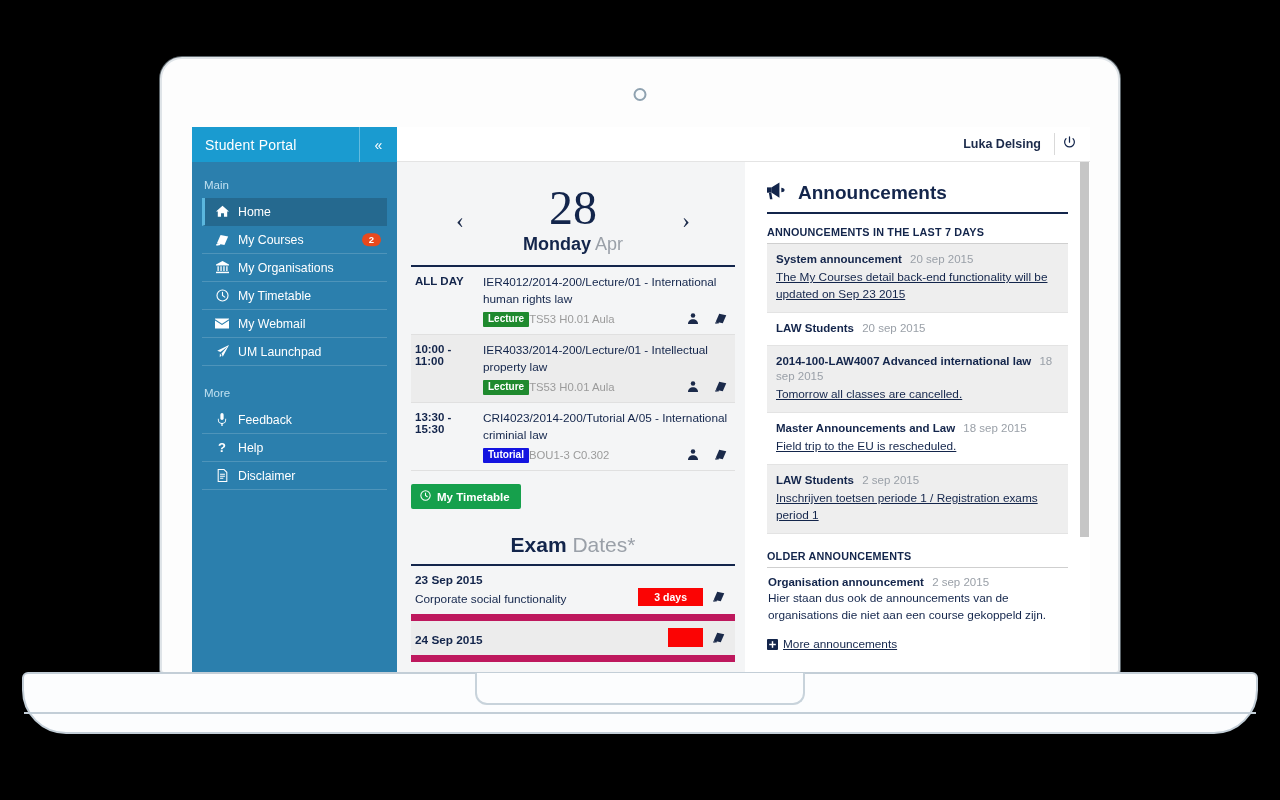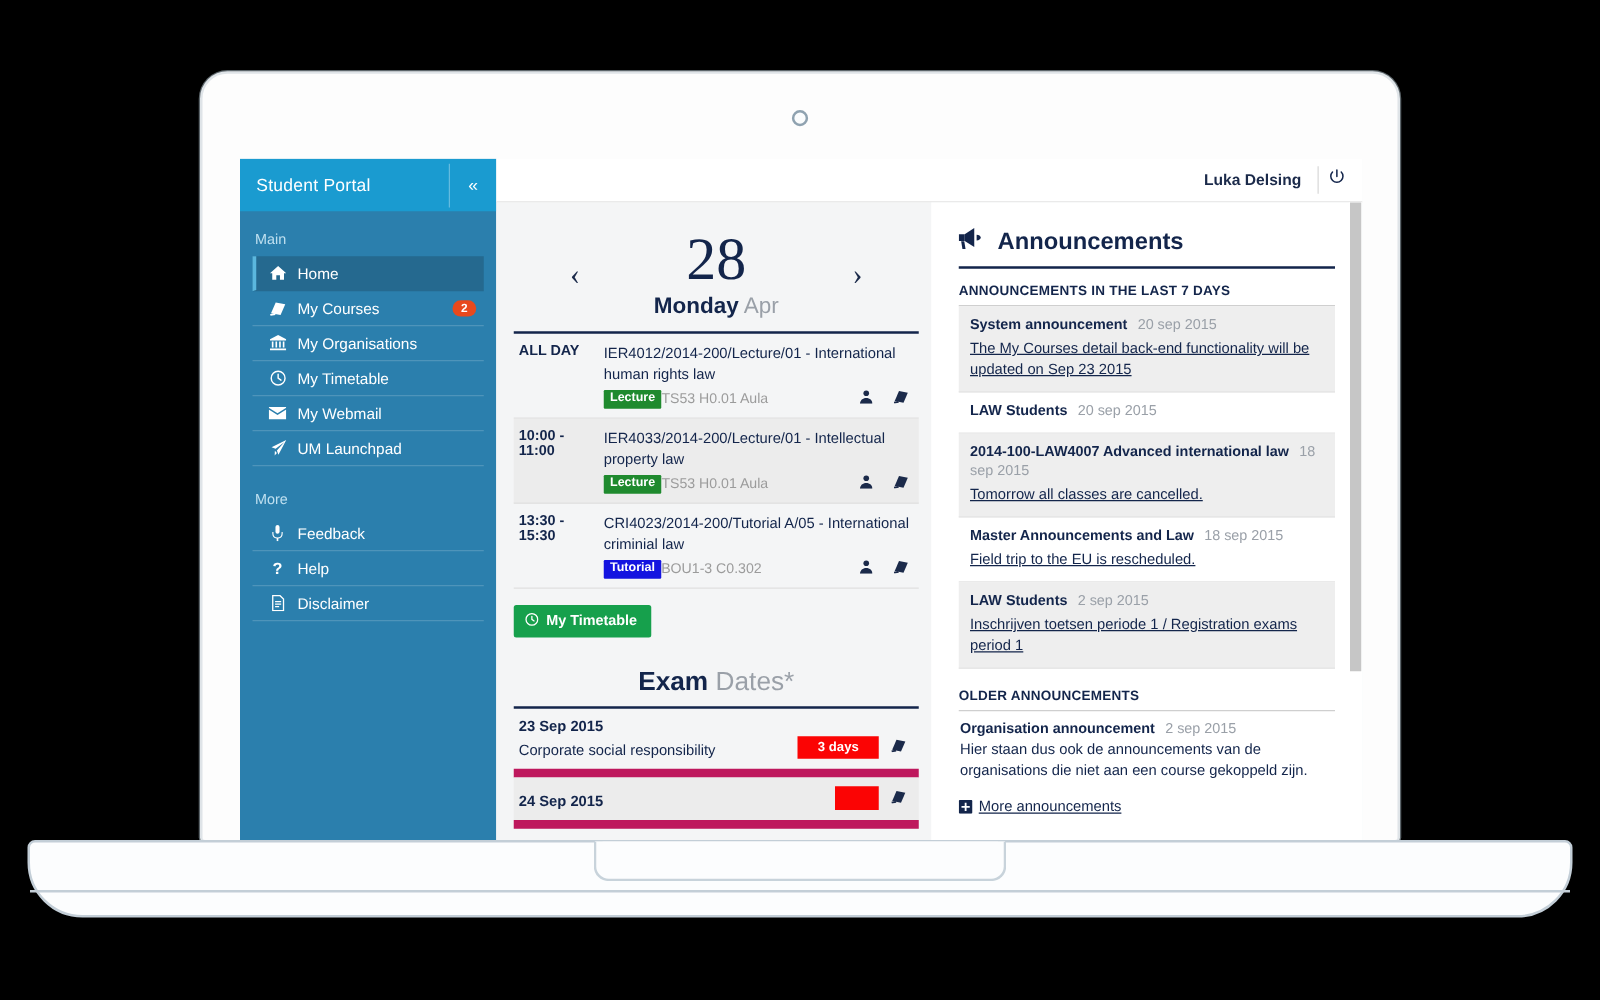--- a/index.html
+++ b/index.html
@@ -65,21 +65,21 @@
   
   .app { position: absolute; inset: 0; display: flex; background: #f4f5f6; }
 
   
   .sidebar {
     width: 205px; flex: 0 0 205px;
     background: #2b7fad;
     display: flex; flex-direction: column;
   }
   .sidebar-brand {
-    height: 42px;
+    height: 35px;
     background: #1a9bd0;
     display: flex; align-items: center;
     color: #fff;
   }
   .sidebar-brand-title {
     flex: 1;
     padding-left: 13px;
     font-size: 14px;
     letter-spacing: .2px;
   }
@@ -559,21 +559,21 @@
 
               <div class="section-head">
                 <b>Exam</b>
                 <span>Dates*</span>
               </div>
 
               <div class="exam-table">
                 <div class="exam-row">
                   <div class="exam-info">
                     <div class="exam-date">23 Sep 2015</div>
-                    <div class="exam-name">Corporate social responsibility</div>
+                    <div class="exam-name">Corporate social functionality</div>
                   </div>
                   <div class="exam-badge">3 days</div>
                   <div class="exam-ico">
                     <svg width="12" height="11" viewBox="0 0 16 14" fill="#1b2a4a">
                         <path d="M1 11.4L5.6.8l9.4 1.8-4.6 10.6z"></path>
                         <path d="M0 12.3l4.8-1 .6 1.9-4.8.8z"></path>
                       </svg>
                   </div>
                 </div>
                 <div class="exam-row alt">

